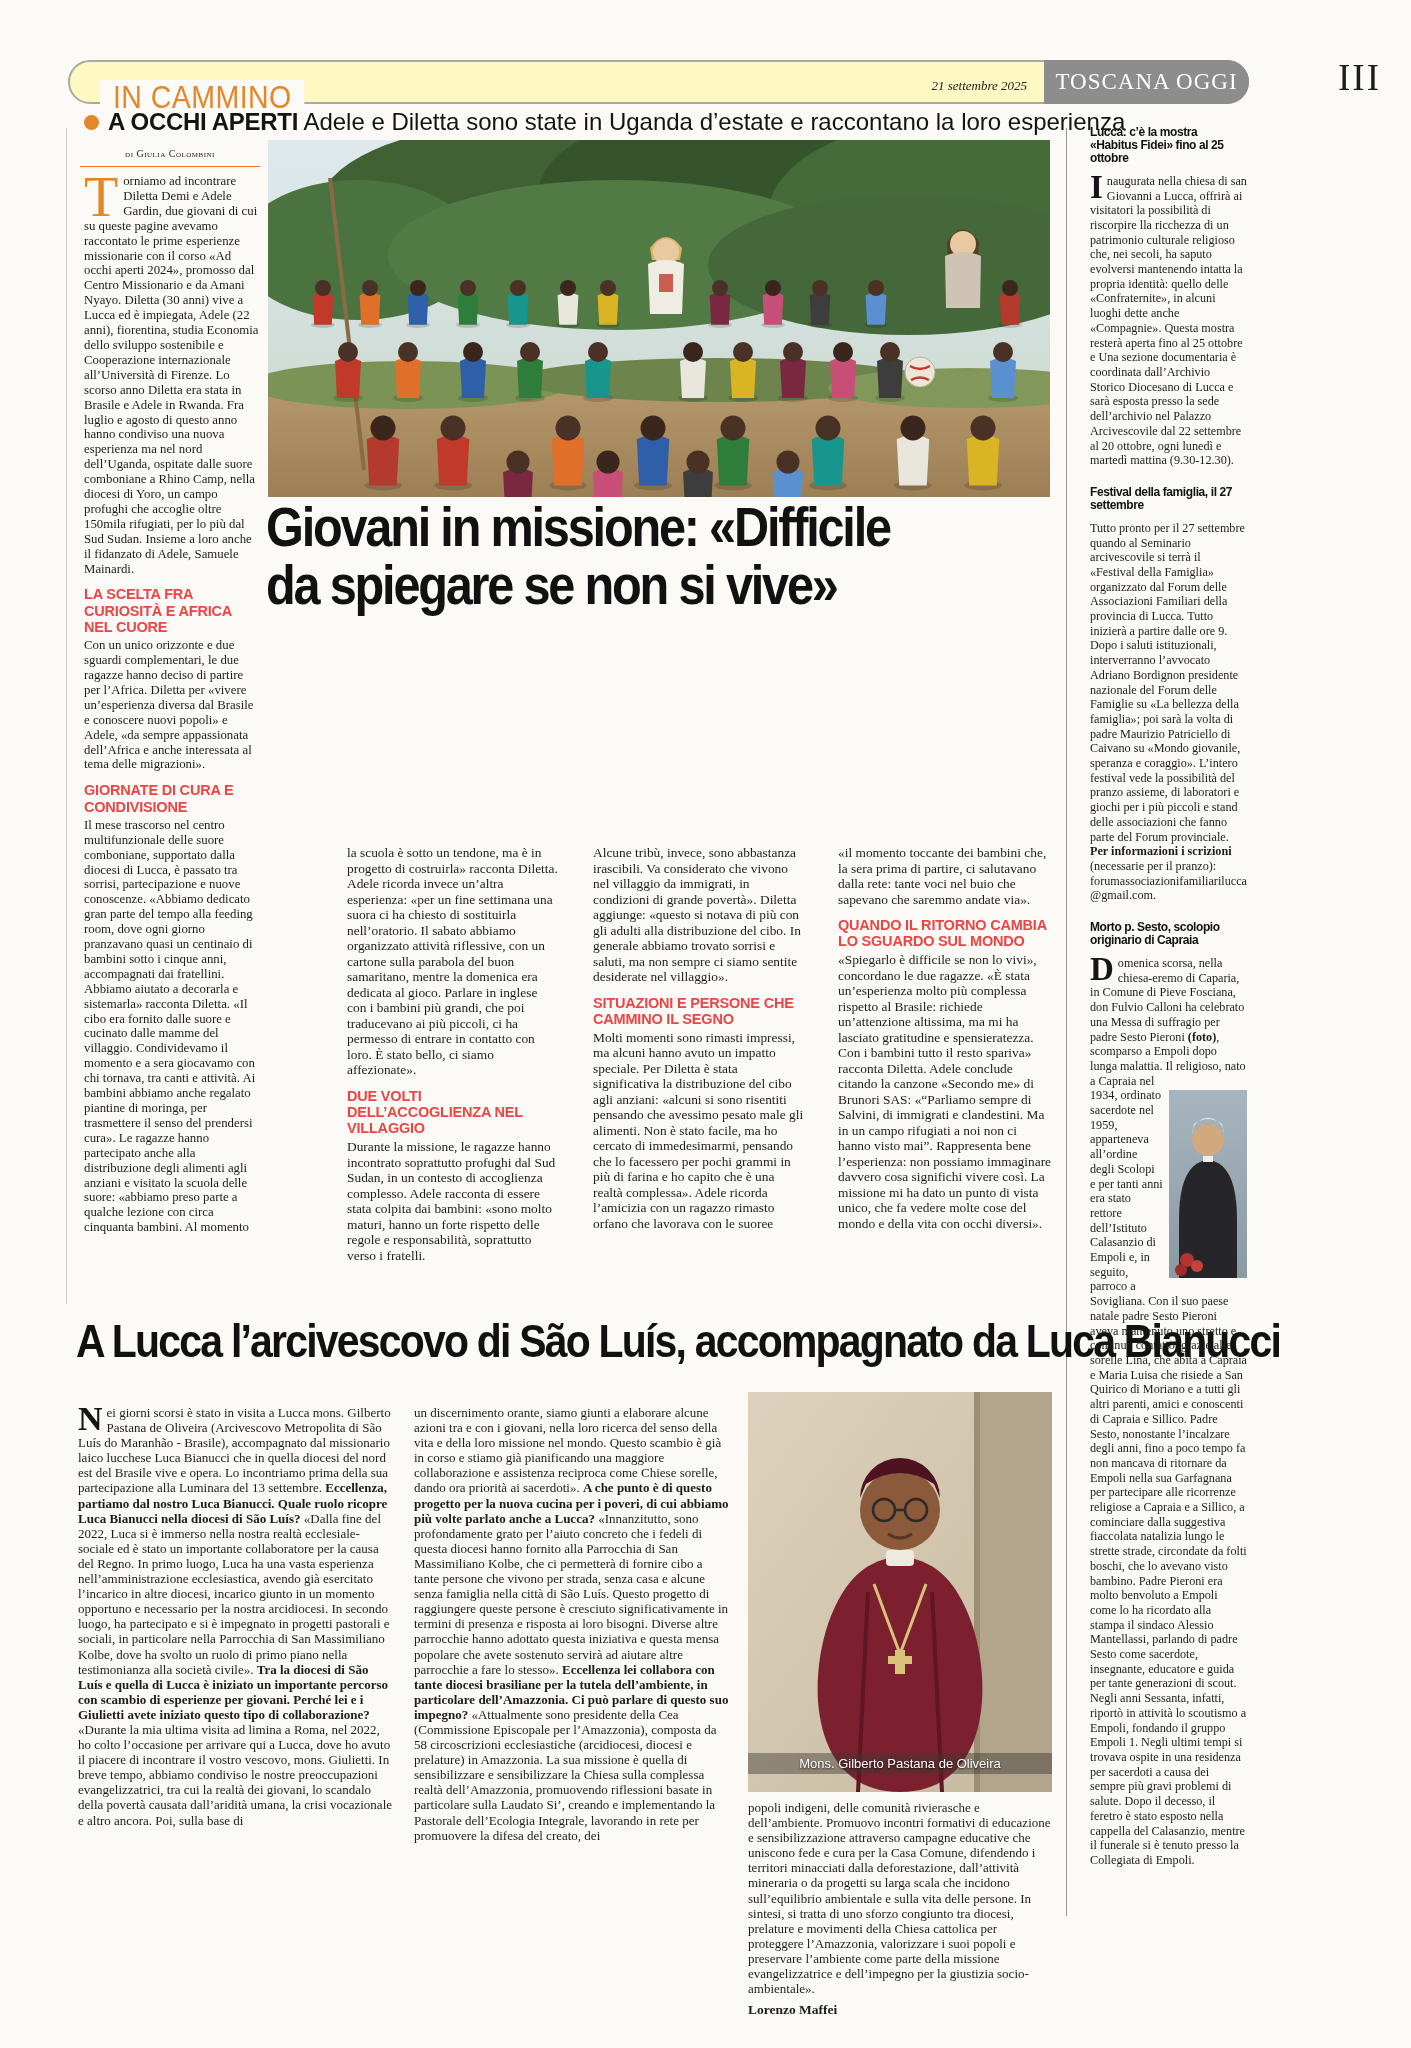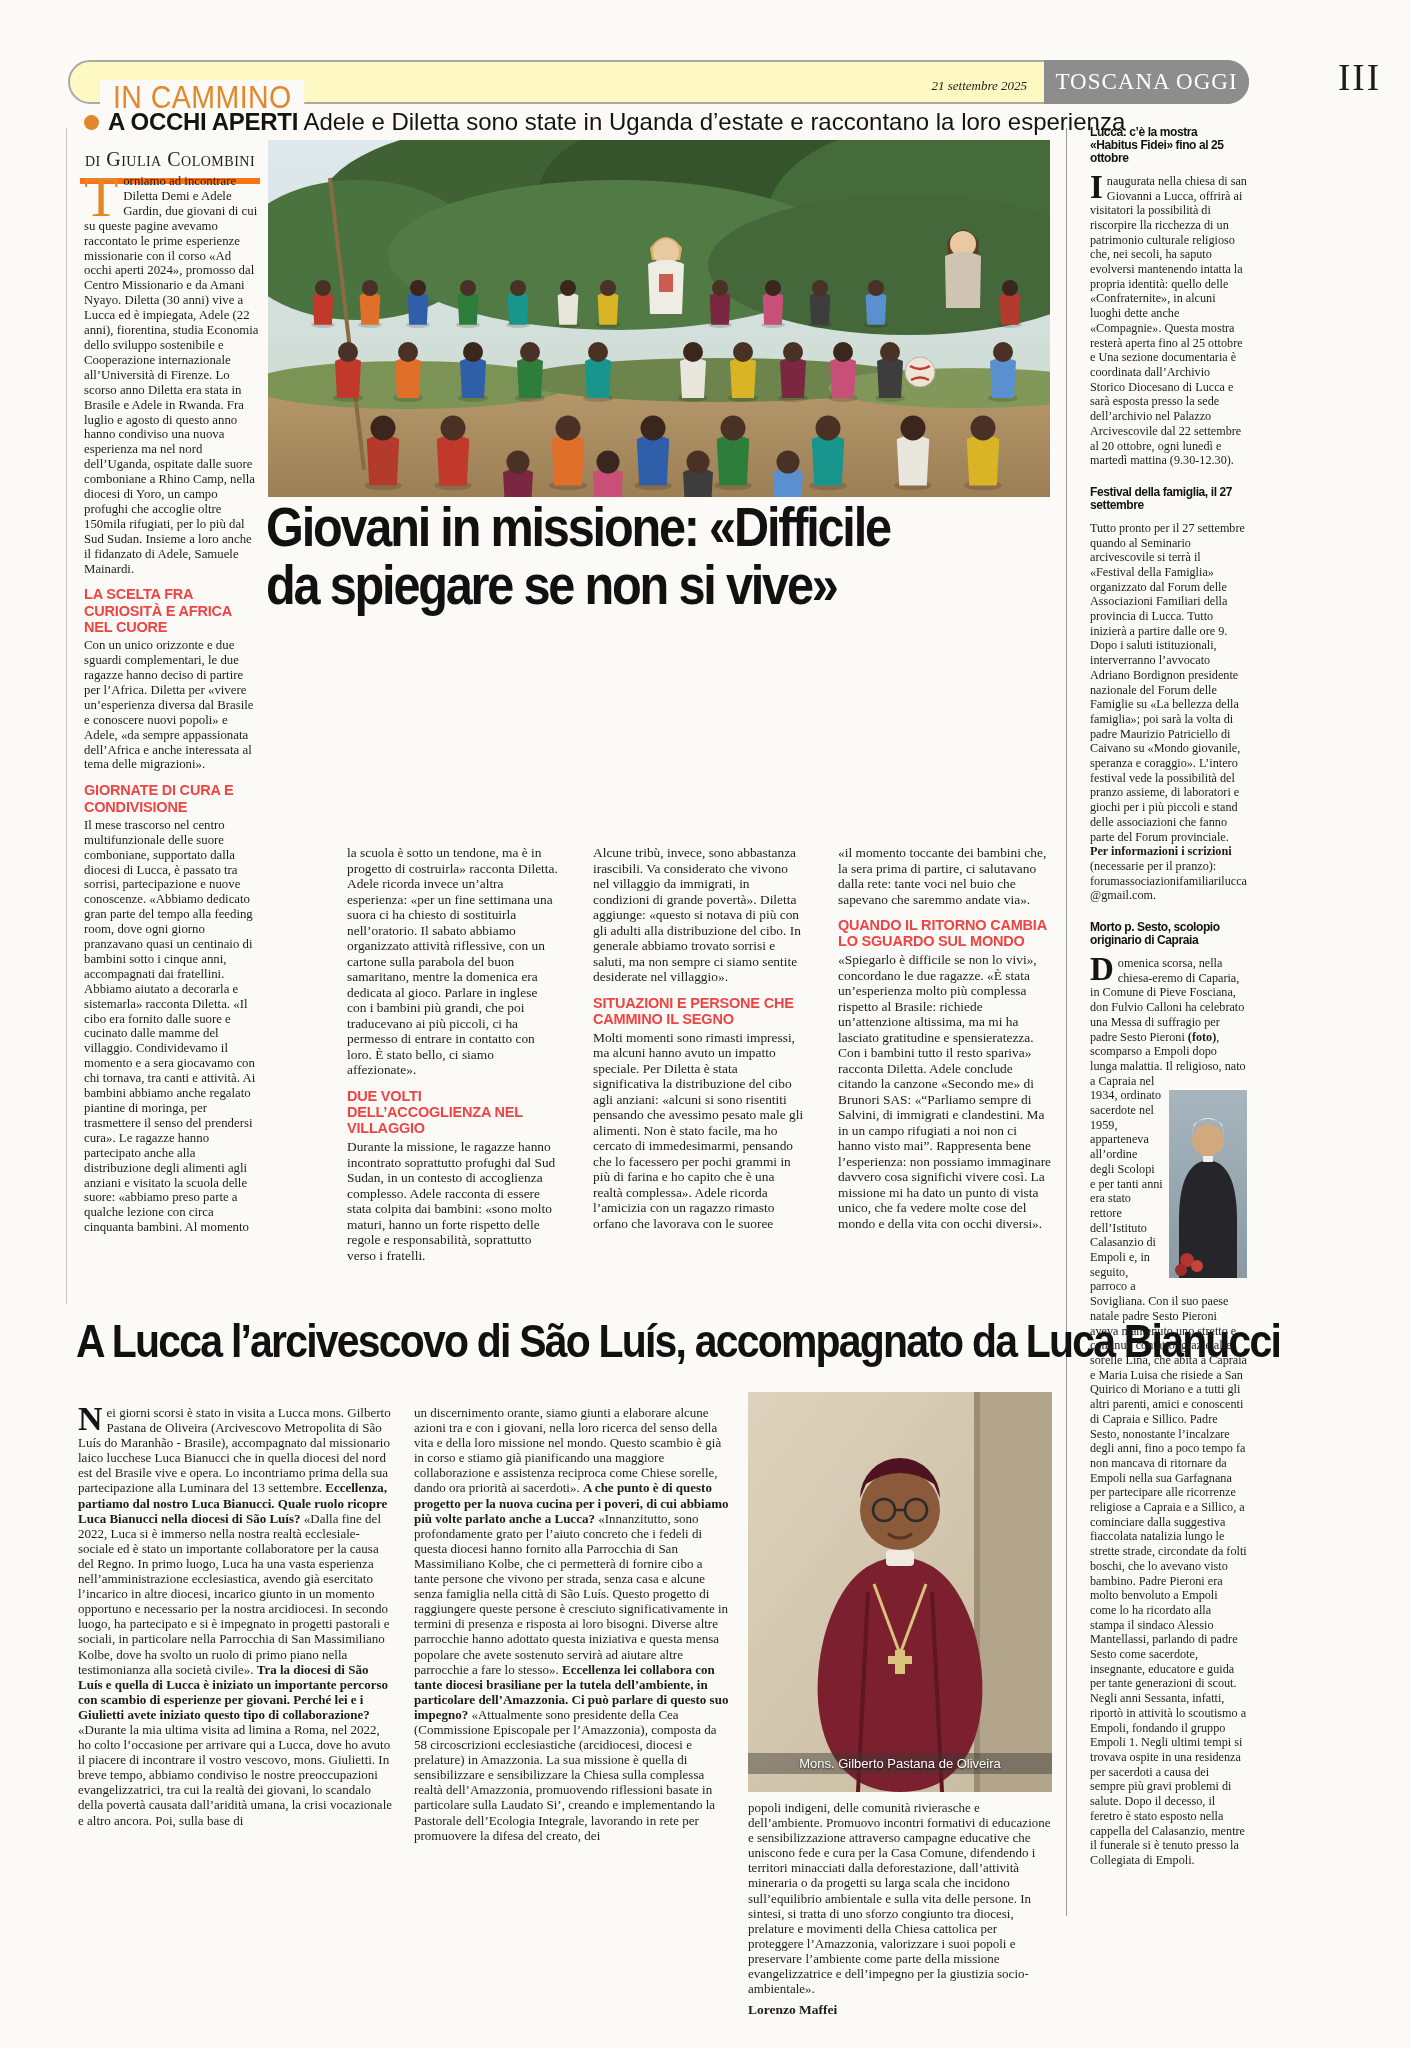--- a/index.html
+++ b/index.html
@@ -18,21 +18,21 @@
   .pageno{position:absolute;left:1338px;top:56px;font-size:37px;font-family:"Liberation Serif",serif;letter-spacing:2px;}
   
   .vrule-left{position:absolute;left:66px;top:128px;width:1px;height:1176px;background:#c9c7c2;}
   .vrule-sidebar{position:absolute;left:1066px;top:128px;width:1px;height:1788px;background:#9a9a97;}
   
   .kicker{position:absolute;left:84px;top:108px;width:966px;font-family:"Liberation Sans","DejaVu Sans",sans-serif;
           font-size:24px;color:#141414;white-space:nowrap;}
   .kicker .dot{display:inline-block;width:15px;height:15px;border-radius:50%;background:var(--accent,#e2882b);margin-right:9px;}
   .kicker b{letter-spacing:-.3px;}
   .byline{position:absolute;left:80px;top:148px;width:180px;text-align:center;font-variant:small-caps;
-          font-size:20px;letter-spacing:.5px;border-bottom:6px solid #f97316;padding-bottom:7px;color:#222;}
+          font-size:10px;letter-spacing:.5px;border-bottom:1px solid #f97316;padding-bottom:7px;color:#222;}
   
   .main-photo{position:absolute;left:268px;top:140px;width:782px;height:357px;display:block;}
   .headline{position:absolute;left:266px;top:498px;width:898px;transform:scaleX(.885);transform-origin:0 0;
             font-family:"Liberation Sans","DejaVu Sans",sans-serif;font-weight:700;font-size:55px;
             line-height:1.06;letter-spacing:-2.5px;color:#111;}
   .col{position:absolute;text-align:left;overflow:hidden;}
   .col p{margin:0 0 2px 0;}
   .subhead{font-family:"Liberation Sans","DejaVu Sans",sans-serif;font-weight:700;font-size:14.5px;
            line-height:1.12;letter-spacing:-.2px;margin:10px 0 3px 0;color:#ef4444;}
   .col1{left:84px;top:174px;width:176px;height:1128px;font-size:12.8px;line-height:14.9px;}

